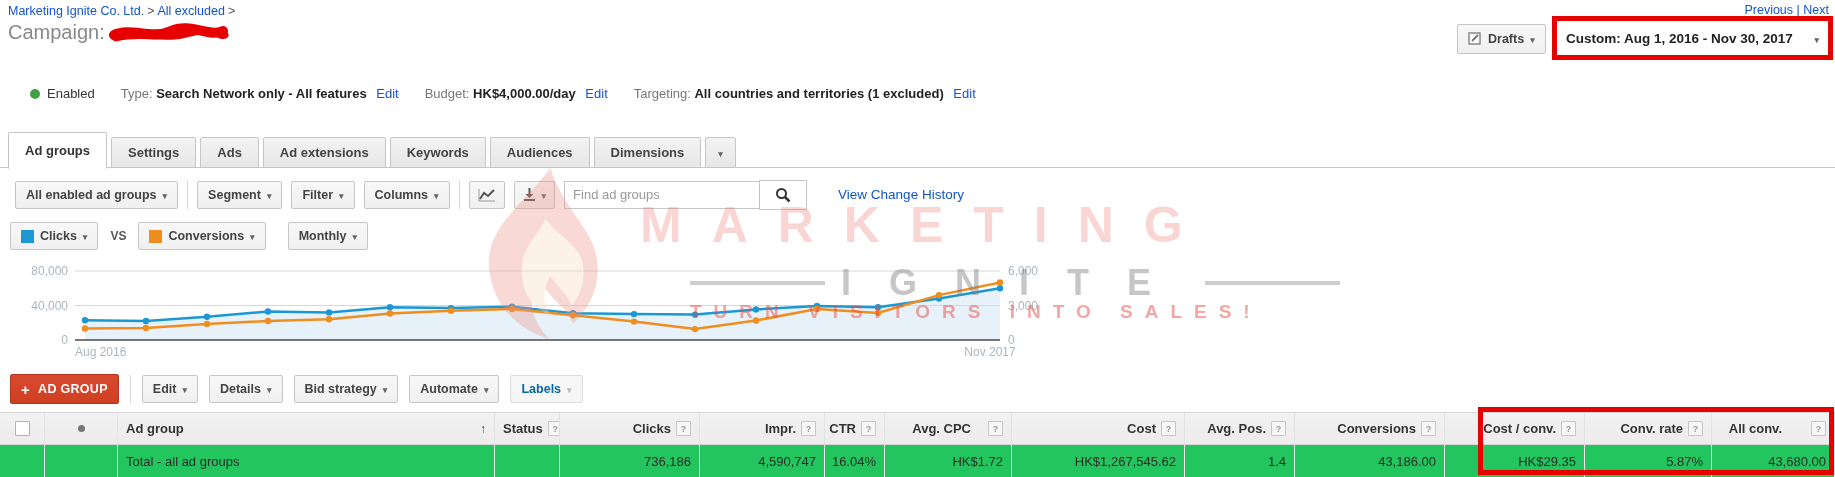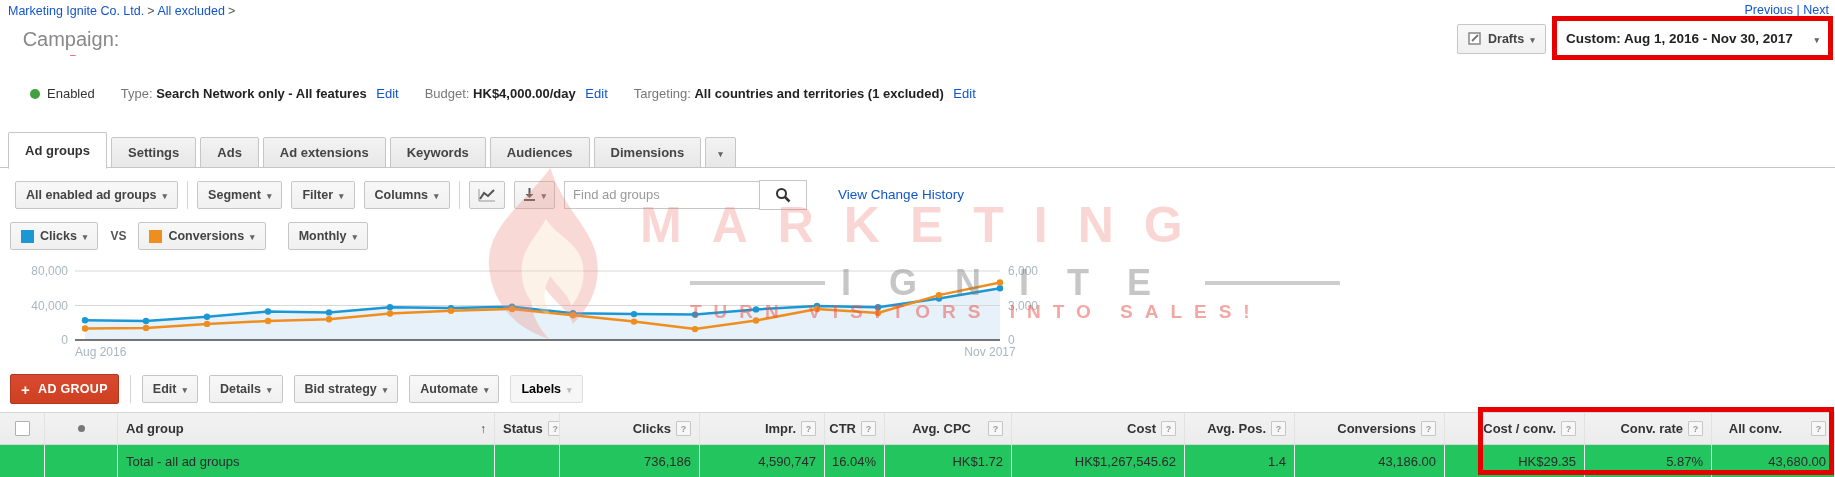--- a/index.html
+++ b/index.html
@@ -3,28 +3,28 @@
 <meta charset="utf-8">
 <style>
   html,body{margin:0;padding:0;width:1835px;height:477px;overflow:hidden;background:#fff;
     font-family:"Liberation Sans",sans-serif;font-size:13px;color:#333;position:relative;}
   .abs{position:absolute;}
   a,.link{color:#1155cc;text-decoration:none;cursor:pointer;}
   
   #breadcrumb{left:8px;top:4px;font-size:12.5px;}
   #breadcrumb .sep{color:#555;margin:0 3px;}
   #prevnext{right:6px;top:3px;font-size:12.5px;}
-  #title-row{left:8px;top:28px;height:28px;display:flex;align-items:center;flex-direction:column;}
+  #title-row{left:8px;top:18px;height:28px;display:flex;align-items:center;}
   #campaign-label{font-size:20px;color:#888;}
   #scribble{margin-left:4px;margin-top:4px;}
   
   .btn{display:inline-flex;align-items:center;gap:6px;padding:0 10px;height:28px;box-sizing:border-box;
     background:linear-gradient(#f8f8f8,#f0f0f0);border:1px solid #c6c6c6;border-radius:2px;
     font-weight:bold;color:#444;font-size:12.5px;cursor:pointer;white-space:nowrap;}
-  .btn.disabled{color:#000000;background:#f6f6f6;border-color:#ddd;cursor:default;}
+  .btn.disabled{color:#0369a1;background:#f6f6f6;border-color:#ddd;cursor:default;}
   .crt{font-style:normal;}
   .crt::before{content:"▾";font-size:9px;color:#666;}
   .btn.disabled .crt::before{color:#bbb;}
   .vsep{width:1px;background:#d5d5d5;height:28px;}
   #drafts-btn{left:1457px;top:24px;height:30px;}
   #date-box{left:1552px;top:16px;width:281px;height:44px;box-sizing:border-box;border:5px solid #e60000;background:#fff;}
   #date-btn{width:100%;height:100%;display:flex;align-items:center;justify-content:space-between;
     padding:0 9px;box-sizing:border-box;font-weight:bold;font-size:13.5px;color:#222;cursor:pointer;background:#fff;}
   
   #status-bar{left:30px;top:86px;display:flex;align-items:center;gap:26px;font-size:13px;}

